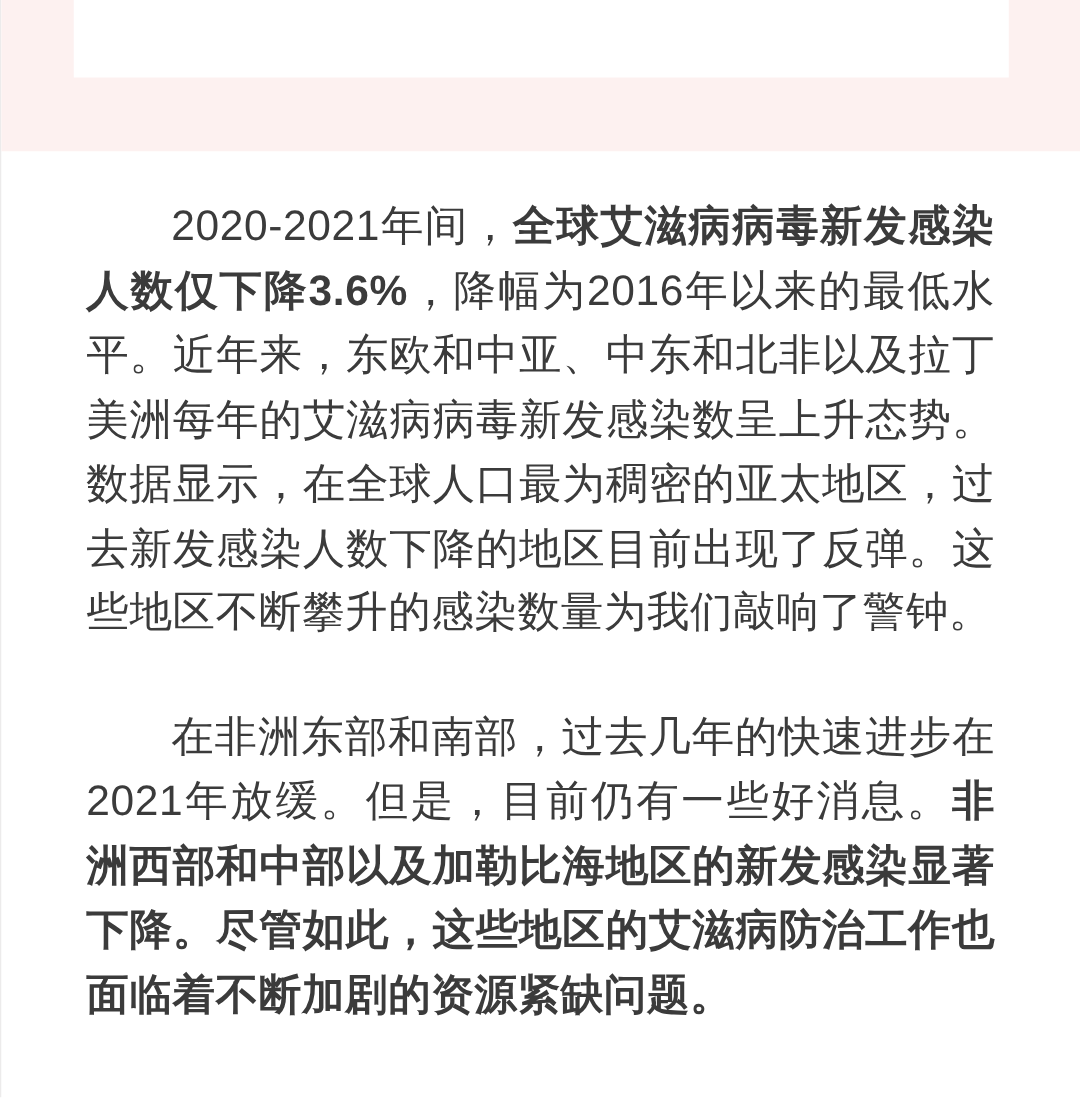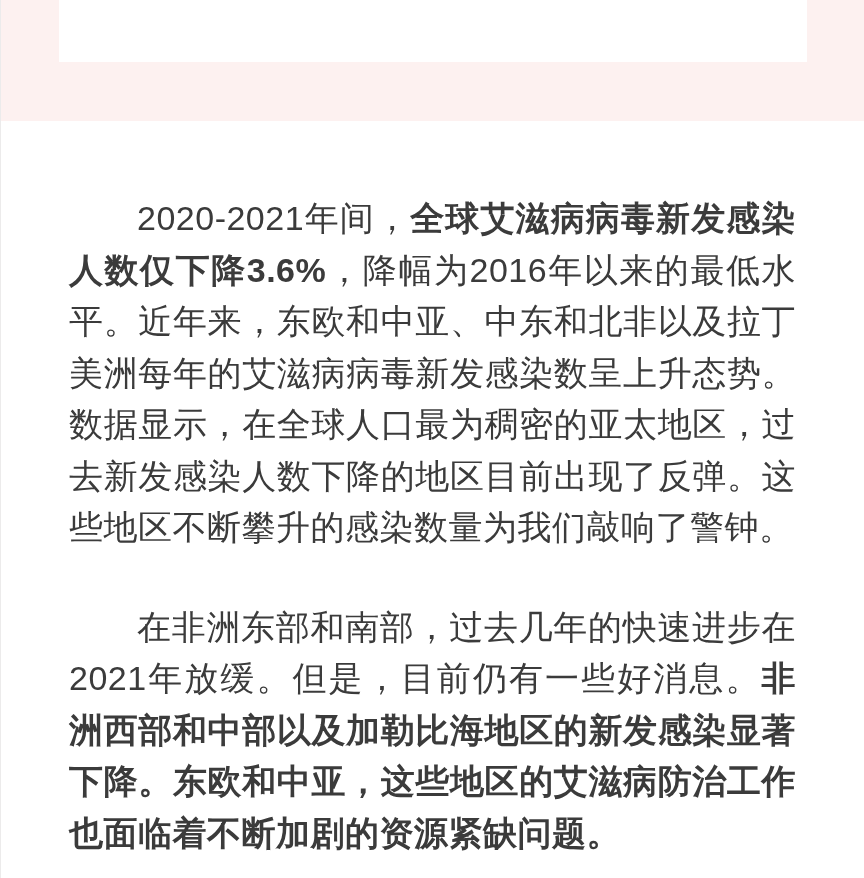--- a/index.html
+++ b/index.html
@@ -24,21 +24,21 @@
   }
   .hero-card {
     position: absolute;
     top: 0;
     left: 58px;
     right: 57px;
     height: 62px;
     background: var(--card-white, #ffffff);
   }
   .article {
-    padding: 72px 68px 0 68px;
+    padding: 35px 68px 0 68px;
   }
   .para {
     margin: 0 0 48px 0;
     font-size: 34px;
     line-height: 51.5px;
     letter-spacing: 0.5px;
     color: var(--text-color, #3b3b3b);
     text-align: justify;
     text-indent: 2em;
   }
@@ -48,15 +48,15 @@
 </style>
 </head>
 <body>
 
 <div class="page">
   <div class="hero">
     <div class="hero-card"></div>
   </div>
   <div class="article">
       <p class="para"><span class="seg">2020-2021年间，</span><span class="seg bold">全球艾滋病病毒新发感染人数仅下降3.6%</span><span class="seg">，降幅为2016年以来的最低水平。近年来，东欧和中亚、中东和北非以及拉丁美洲每年的艾滋病病毒新发感染数呈上升态势。数据显示，在全球人口最为稠密的亚太地区，过去新发感染人数下降的地区目前出现了反弹。这些地区不断攀升的感染数量为我们敲响了警钟。</span></p>
-      <p class="para"><span class="seg">在非洲东部和南部，过去几年的快速进步在2021年放缓。但是，目前仍有一些好消息。</span><span class="seg bold">非洲西部和中部以及加勒比海地区的新发感染显著下降。东欧和中亚，这些地区的艾滋病防治工作也面临着不断加剧的资源紧缺问题。</span></p>
+      <p class="para"><span class="seg">在非洲东部和南部，过去几年的快速进步在2021年放缓。但是，目前仍有一些好消息。</span><span class="seg bold">非洲西部和中部以及加勒比海地区的新发感染显著下降。尽管如此，这些地区的艾滋病防治工作也面临着不断加剧的资源紧缺问题。</span></p>
     </div>
 </div>
 
 </body></html>

